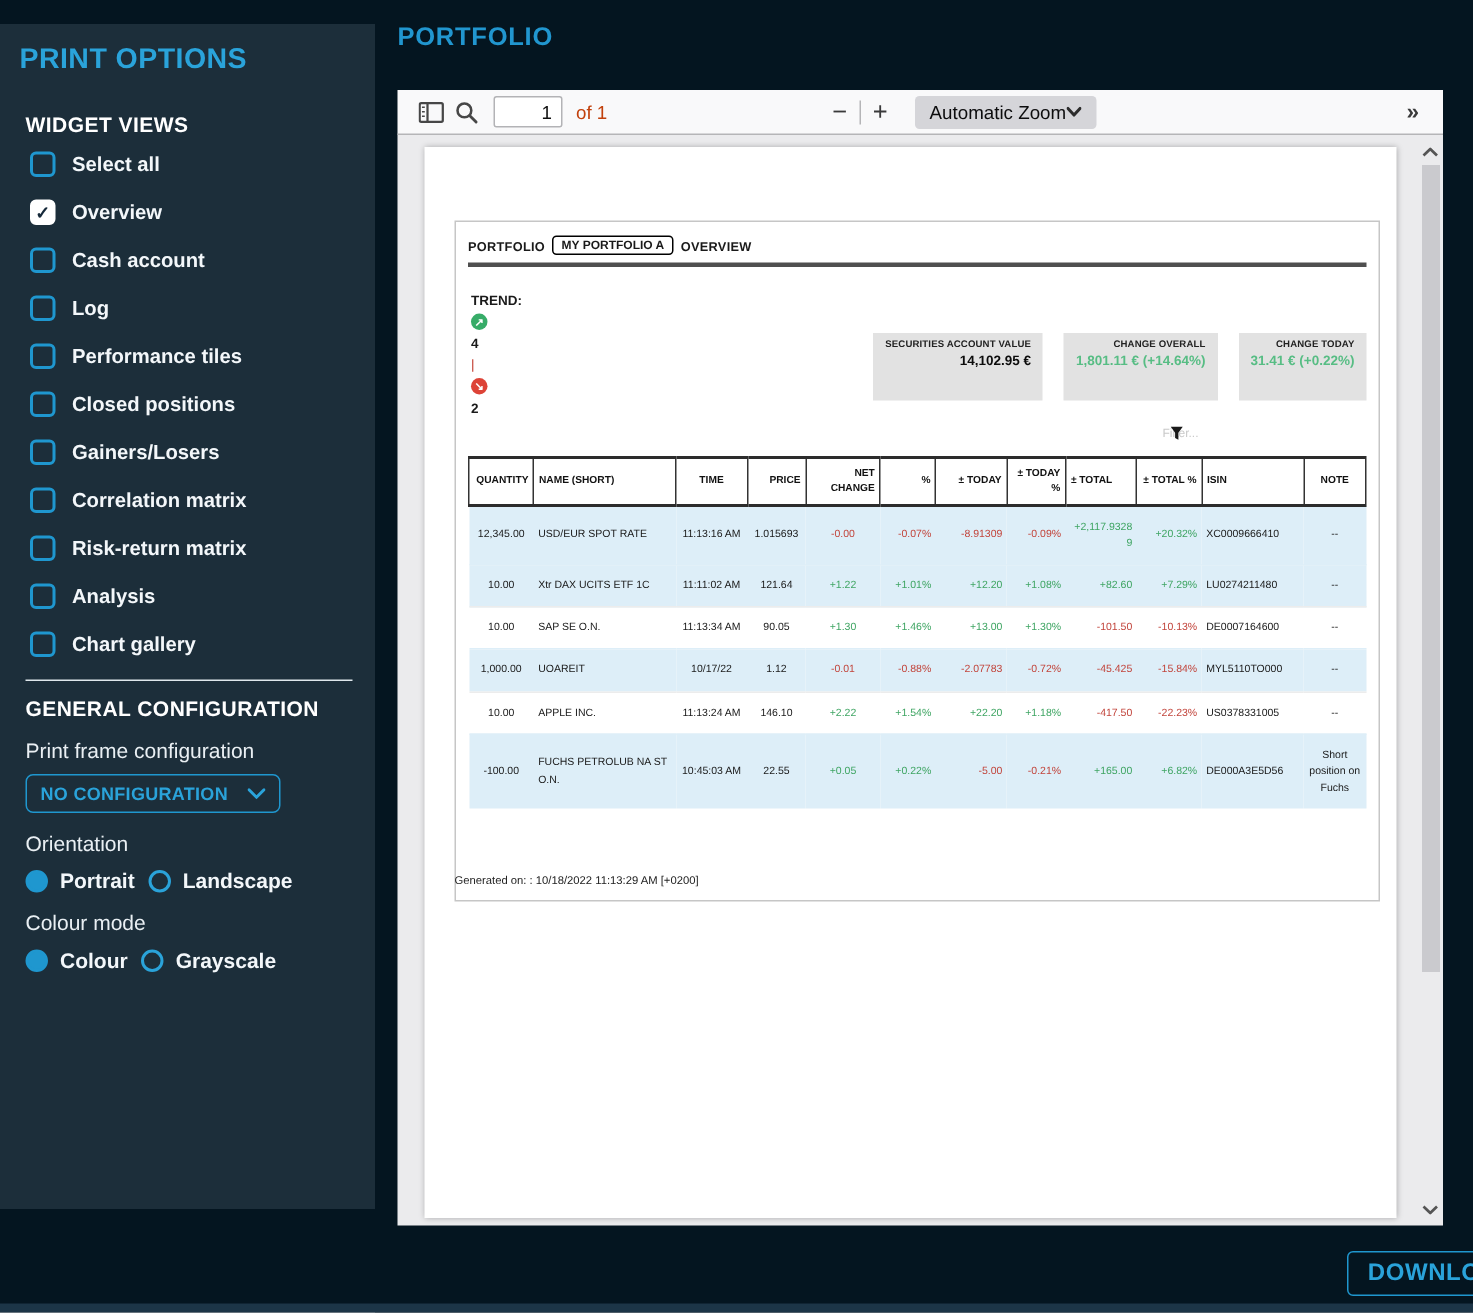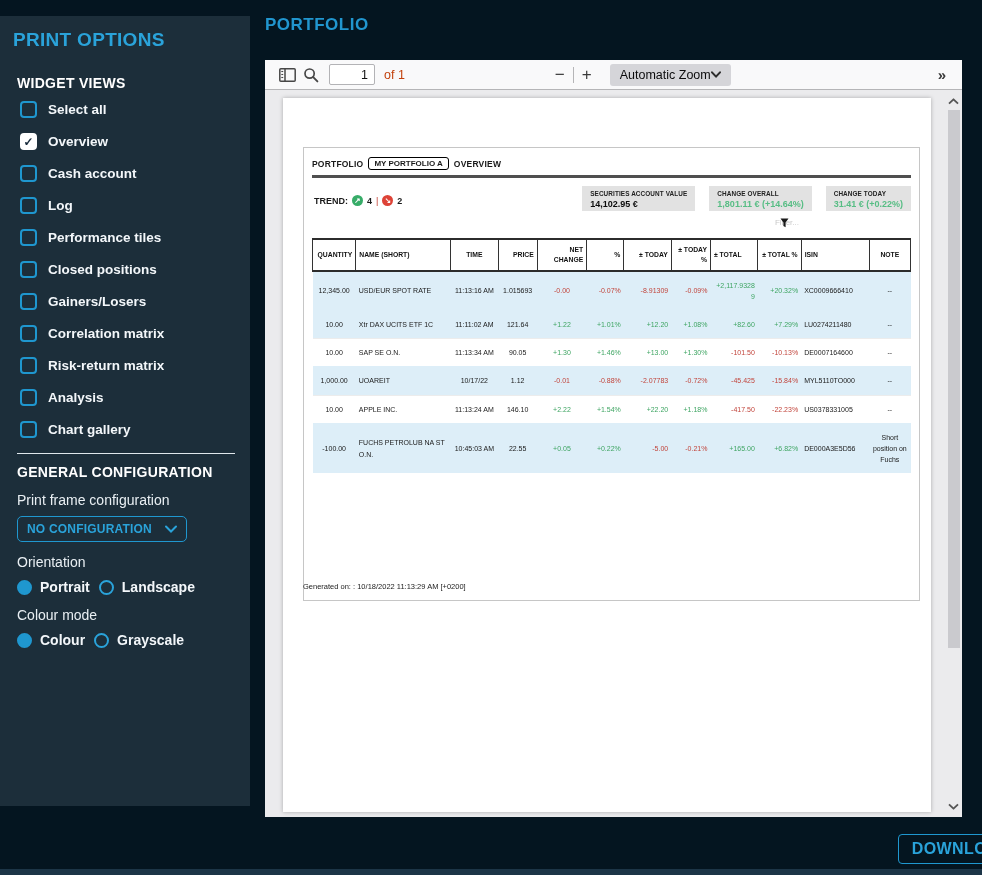--- a/index.html
+++ b/index.html
@@ -58,28 +58,28 @@
   .sb-thumb { position:absolute; top:2px; left:0; width:12px; height:538px; background:#cacace; cursor:pointer; }
 
   
   .doc-box { position:absolute; left:20px; top:49px; width:617px; min-height:454px; border:1px solid #c6c6c6;
              padding:7px 8px; color:#1a1a1a; }
   .doc-head { display:flex; align-items:center; gap:5px; padding-top:2px; }
   .doc-h-title { font-size:8.5px; font-weight:700; letter-spacing:.2px; }
   .doc-badge { border:1px solid #000000; border-radius:3px; padding:1px 5px; font-size:8px; font-weight:700; }
   .doc-rule { height:3px; background:#4f4f4f; margin-top:5px; }
   .trend-row { display:flex; align-items:flex-start; justify-content:space-between; margin-top:8px; }
-  .trend { display:flex; align-items:flex-end; gap:4px; font-size:9px; font-weight:700; padding-top:9px; padding-left:2px; }
+  .trend { display:flex; align-items:flex-start; gap:4px; font-size:9px; font-weight:700; padding-top:9px; padding-left:2px;flex-direction:column; }
   .trend-dot { width:11px; height:11px; border-radius:50%; color:#fff; font-size:7.5px; font-weight:700;
                display:flex; align-items:center; justify-content:center; }
   .trend-up { background:#37ac68; }
   .trend-down { background:#dd4337; }
   .trend-sep { color:#c0392b; font-weight:400; }
   .stats { display:flex; gap:14px; }
-  .stat { background:#e2e2e2; padding:4px 8px 2px; text-align:left; }
+  .stat { background:#e2e2e2; padding:4px 8px 22px; text-align:right;margin-top:36px; }
   .stat-label { font-size:6.4px; font-weight:700; color:#222; letter-spacing:.1px; }
   .stat-value { font-size:9px; font-weight:700; color:#0c0c0c; margin-top:2px; }
   .stat[data-tone="pos"] .stat-value { color:#57bd84; }
   .filter-row { position:relative; height:14px; margin-top:7px; }
   .filter-box { position:absolute; right:112px; top:0; color:#c9c9c9; font-size:8px; }
   .filter-box svg { position:absolute; left:5px; top:0; }
 
   table.pf { width:100%; border-collapse:collapse; table-layout:fixed; margin-top:6px; }
   table.pf th { border:1px solid #333; border-top:2px solid #2c2c2c; border-bottom:2px solid #2c2c2c;
                 font-size:6.8px; padding:5px 3px; line-height:1.45; color:#111; vertical-align:middle;

